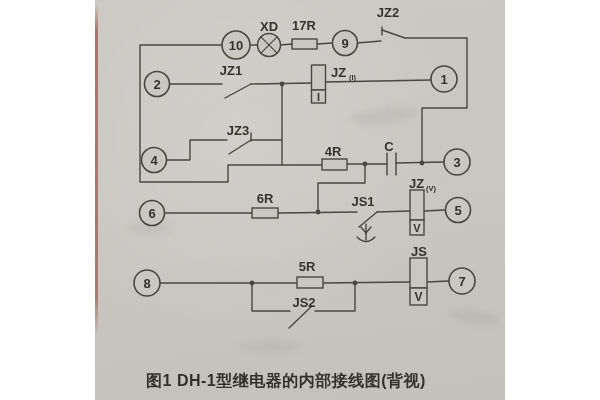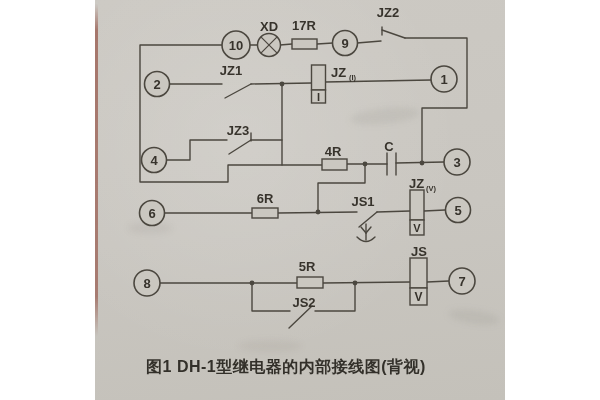--- a/index.html
+++ b/index.html
@@ -14,21 +14,21 @@
       linear-gradient(173deg,#ccc9c3 0%,#c9c6c0 55%,#c4c1ba 100%);
   }
   .edge-strip{
     position:absolute;left:95px;top:4px;width:3px;height:332px;
     background:linear-gradient(to bottom, rgba(139,62,48,0), rgba(139,62,48,.6) 8%,
                rgba(139,62,48,.55) 88%, rgba(139,62,48,0));
     filter:blur(.4px);
   }
   svg{position:absolute;left:0;top:0;}
   .caption{
-    position:absolute;left:81px;top:357px;width:410px;
+    position:absolute;left:81px;top:371px;width:410px;
     text-align:center;font-size:16px;font-weight:700;color:#33302a;
     letter-spacing:.5px;
   }
   .smudge{position:absolute;border-radius:50%;filter:blur(3px);pointer-events:none;}
   .s1{left:350px;top:108px;width:70px;height:16px;background:rgba(110,105,95,.10);transform:rotate(-6deg);}
   .s2{left:128px;top:222px;width:44px;height:12px;background:rgba(110,105,95,.09);}
   .s3{left:448px;top:310px;width:52px;height:14px;background:rgba(110,105,95,.10);transform:rotate(8deg);}
   .s4{left:238px;top:340px;width:64px;height:12px;background:rgba(110,105,95,.08);}
 </style>
 </head>

